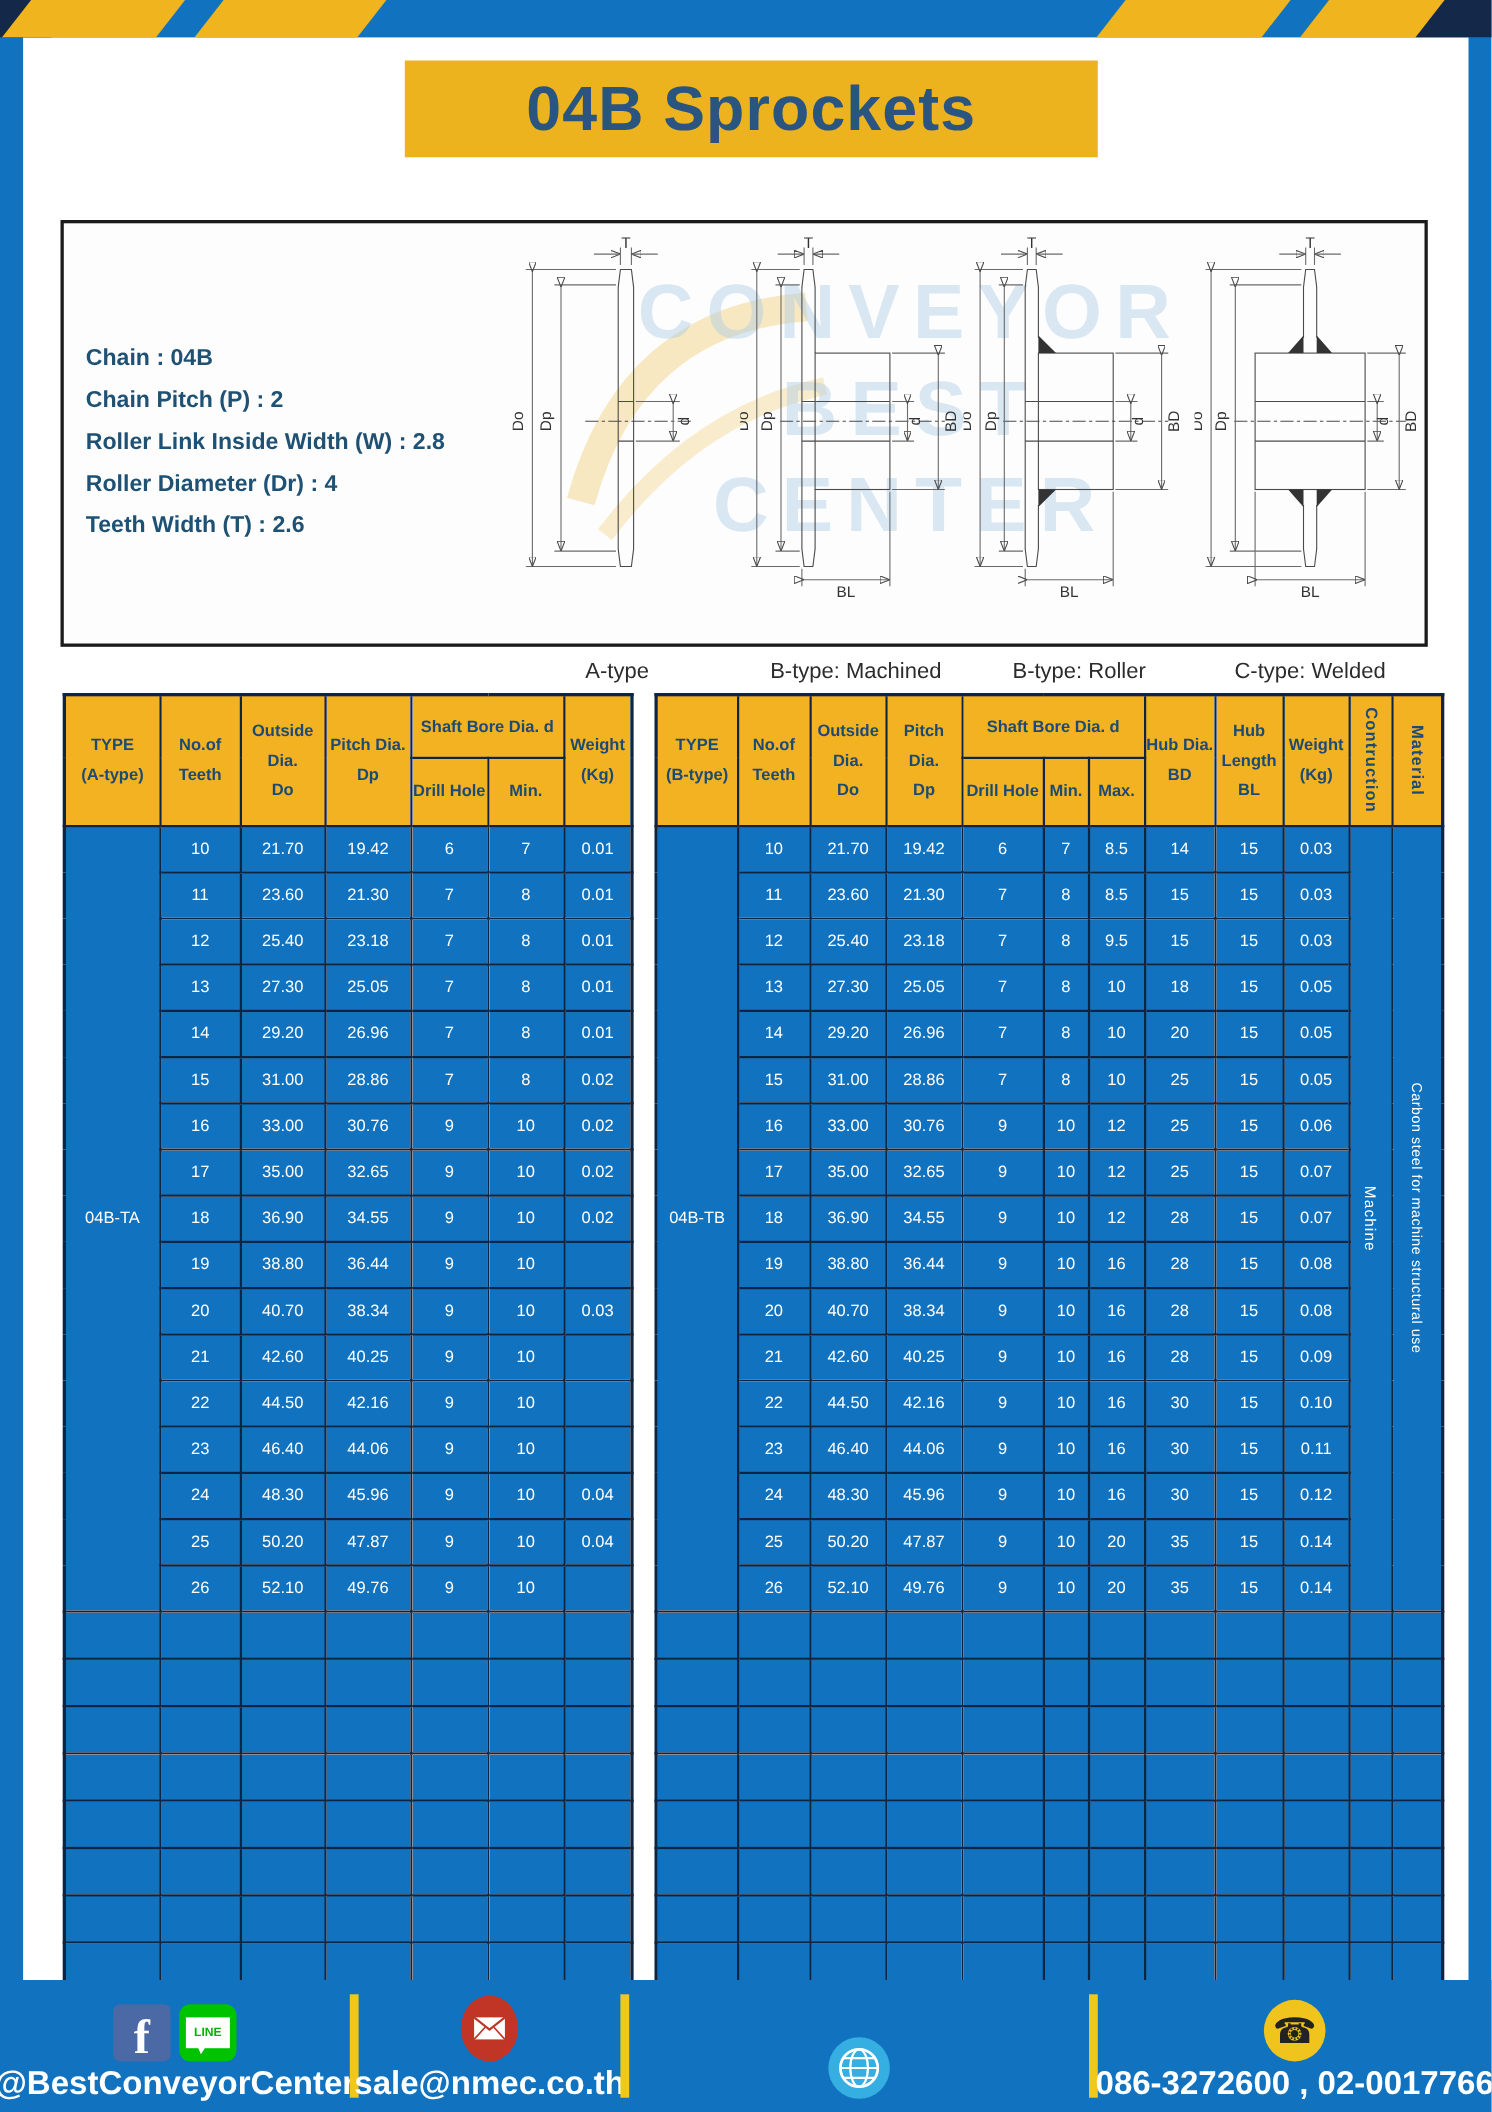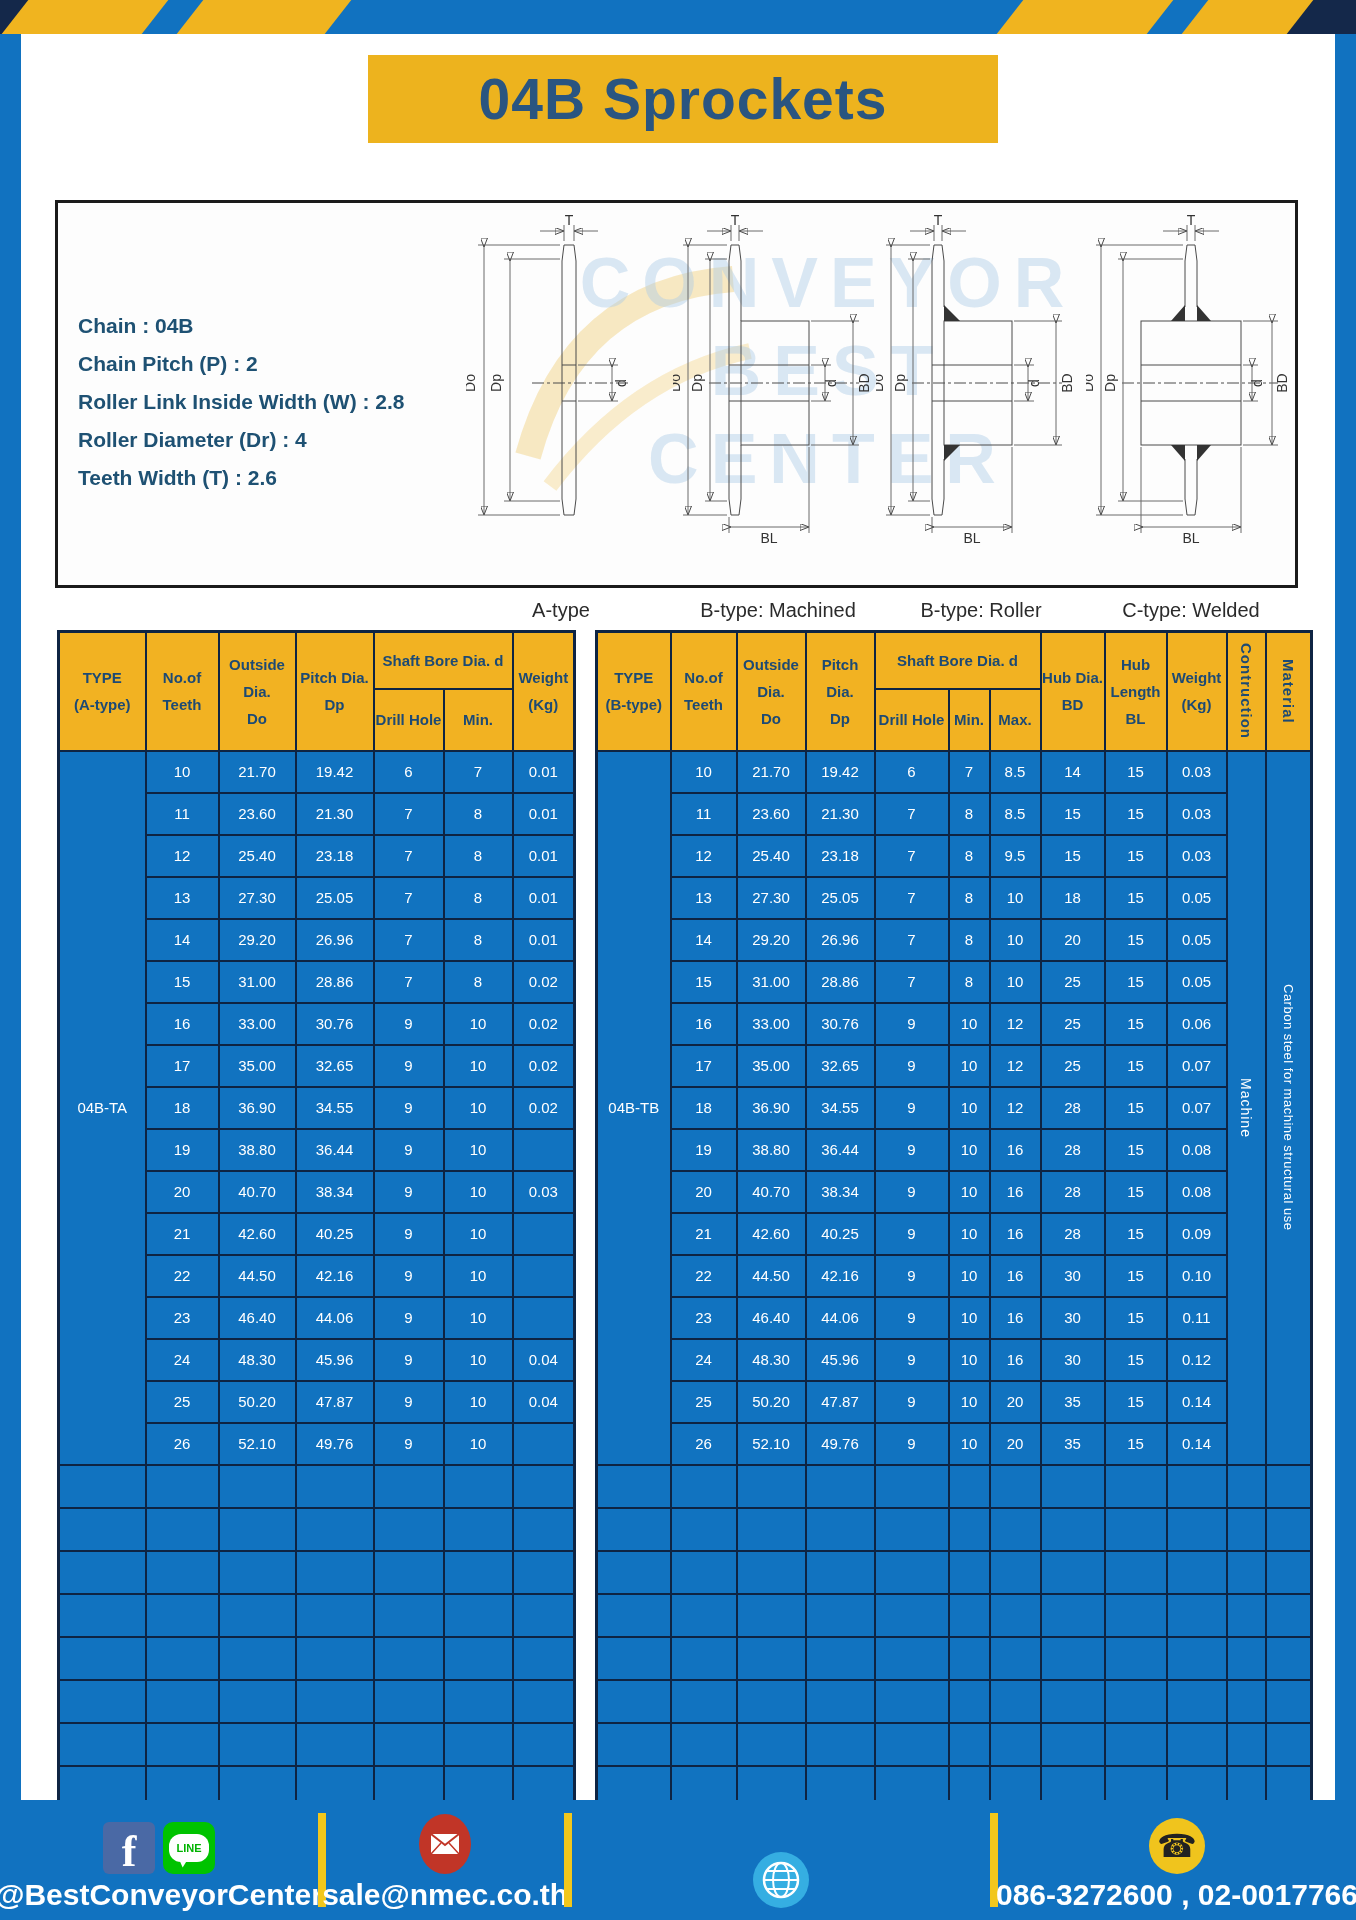--- a/index.html
+++ b/index.html
@@ -49,21 +49,21 @@
   
   .footer{position:absolute;left:0;top:1800px;width:1356px;height:120px;background:#1172c0;
     display:flex;align-items:center;justify-content:space-between;}
   .f-sec{display:flex;flex-direction:column;align-items:center;justify-content:flex-end;height:104px;}
   .f-sec .icons{display:flex;gap:8px;align-items:center;margin-bottom:4px;}
   .f-sec .f-label{color:#fff;font-weight:bold;font-size:30px;white-space:nowrap;}
   .f-sep{width:8px;height:94px;background:#f2c71c;}
   .fb-icon{width:52px;height:52px;background:#4a69a5;border-radius:6px;display:flex;align-items:flex-end;justify-content:center;}
   .fb-icon span{color:#fff;font-weight:bold;font-size:44px;line-height:44px;font-family:"Liberation Serif",serif;}
   .line-icon{width:52px;height:52px;background:#00c300;border-radius:10px;display:flex;align-items:center;justify-content:center;position:relative;}
-  .line-bubble{width:40px;height:28px;background:#fff;border-radius:12px;display:flex;align-items:center;justify-content:center;}
+  .line-bubble{width:40px;height:28px;background:#fff;border-radius:0;display:flex;align-items:center;justify-content:center;}
   .line-bubble span{color:#00b300;font-size:11px;font-weight:bold;letter-spacing:0;}
   .line-tail{position:absolute;left:14px;bottom:7px;width:0;height:0;border-left:7px solid transparent;
     border-right:2px solid transparent;border-top:8px solid #fff;transform:rotate(18deg);}
   .mail-icon{width:52px;height:60px;background:#c13527;border-radius:50%;display:flex;align-items:center;justify-content:center;}
   .globe-icon{width:56px;height:56px;background:#35aee2;border-radius:50%;display:flex;align-items:center;justify-content:center;}
   .phone-icon{width:56px;height:56px;background:#f0c41d;border-radius:50%;display:flex;align-items:center;justify-content:center;}
   .phone-icon span{font-size:32px;color:#222;line-height:32px;}
 </style>
 </head>
 <body>

